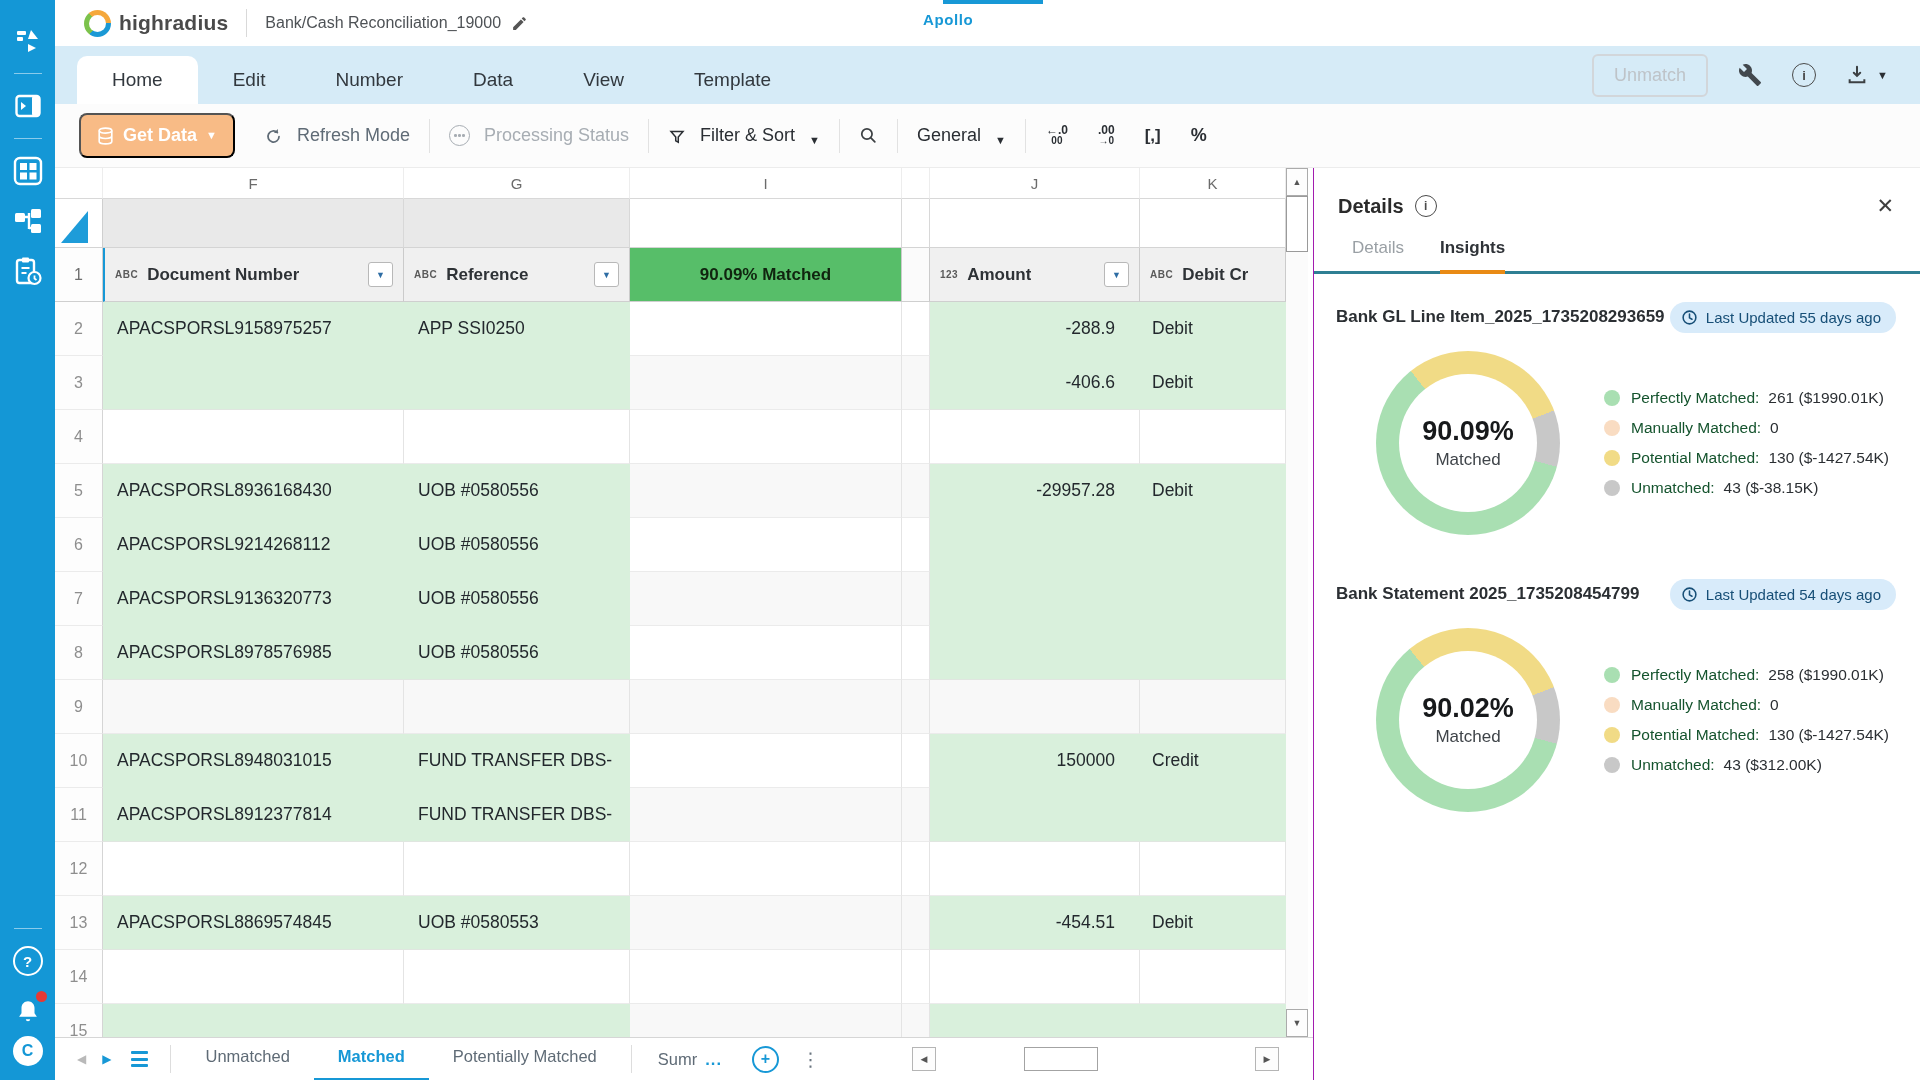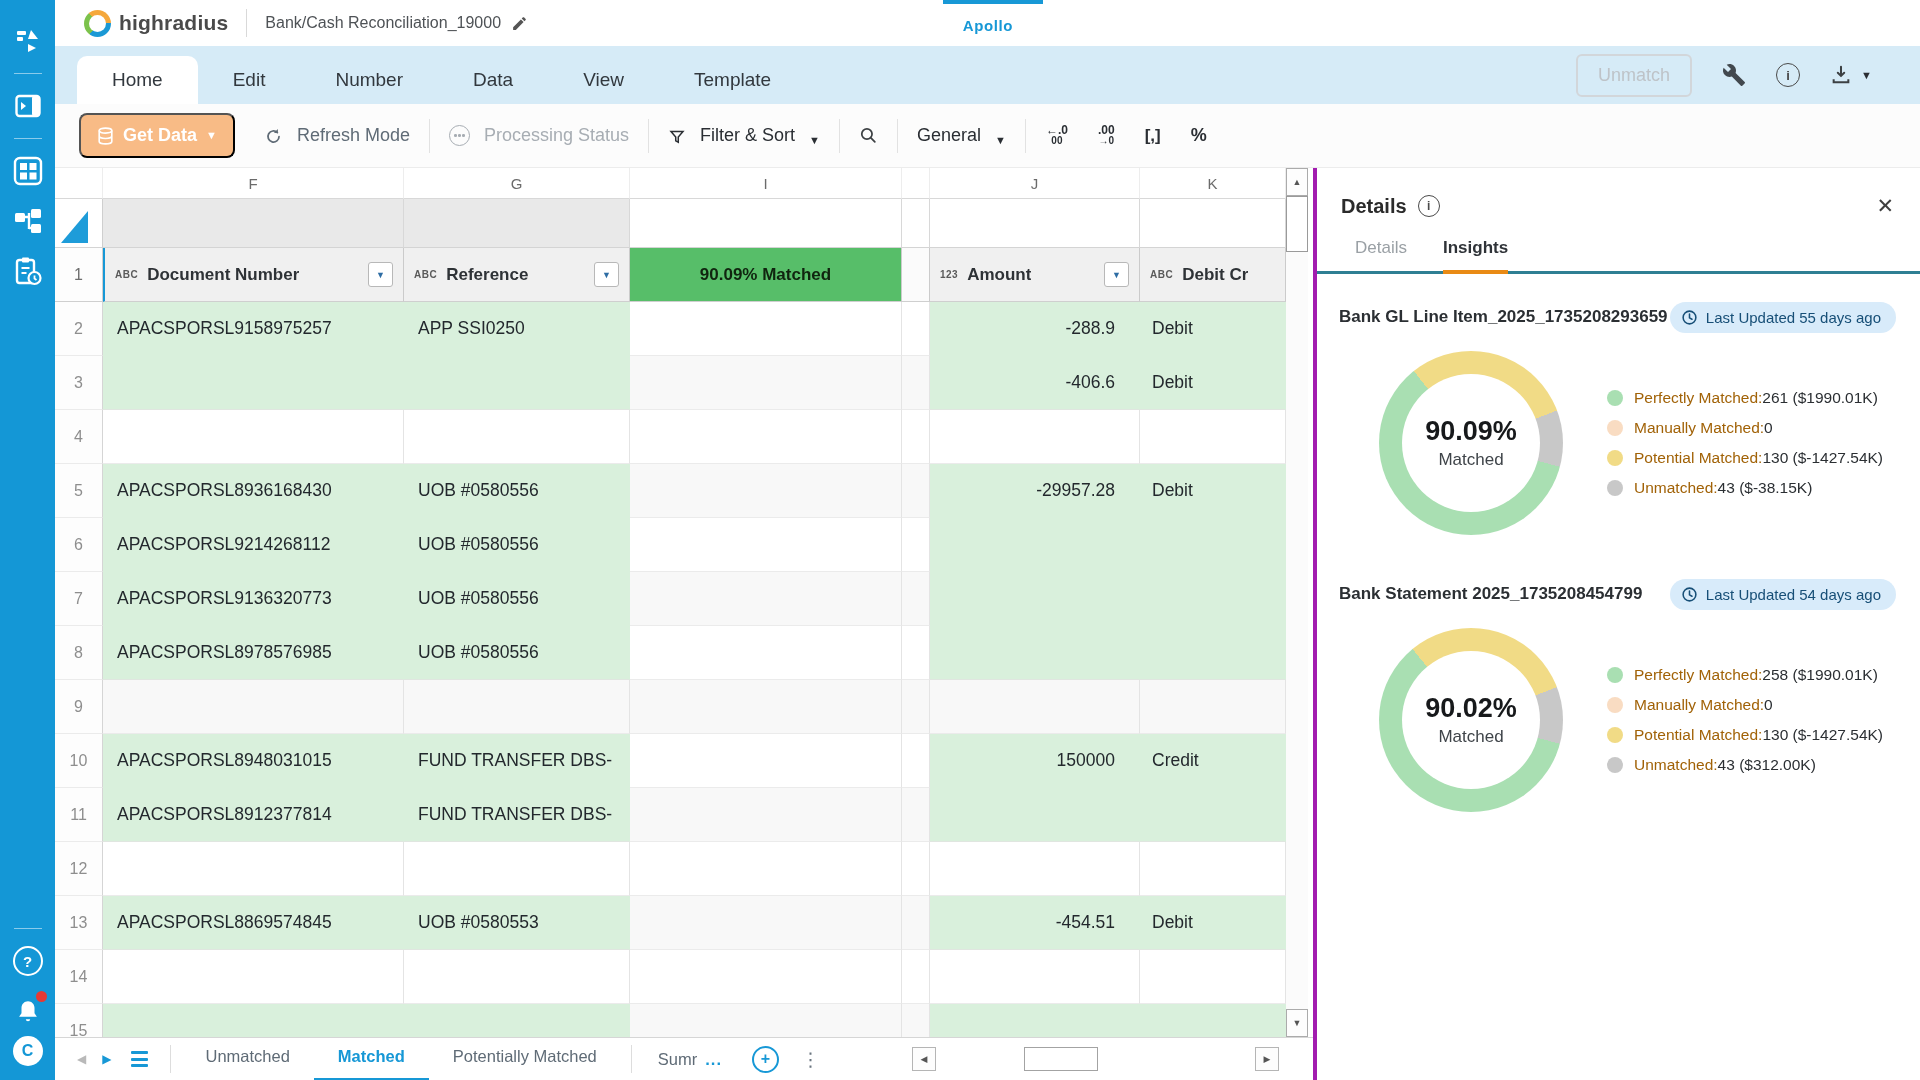--- a/index.html
+++ b/index.html
@@ -23,29 +23,29 @@
   
   .titlebar{position:absolute;left:55px;top:0;right:0;height:46px;background:#fff;display:flex;align-items:center;padding-left:29px}
   .logo-ring{width:27px;height:27px;border-radius:50%;background:conic-gradient(from 320deg,#F5A83B 0 130deg,#1B99D5 130deg 255deg,#7CC24B 255deg 360deg);
              position:relative;margin-right:8px}
   .logo-ring::after{content:"";position:absolute;inset:5px;background:#fff;border-radius:50%}
   .brand{font-size:21px;font-weight:700;color:#4A4A4A;letter-spacing:.2px}
   .tb-sep1{width:1px;height:28px;background:#D9D9D9;margin:0 18px}
   .doc-title{font-size:16px;color:#4E5256}
   .pencil{margin-left:10px}
   .top-strip{position:absolute;left:888px;top:0;width:100px;height:4px;background:#1798D6}
-  .apollo{position:absolute;left:868px;top:17px;width:130px;text-align:center;color:#1798D6;
+  .apollo{position:absolute;left:868px;top:11px;width:130px;text-align:left;color:#1798D6;
           font-weight:700;font-size:15px;letter-spacing:.6px}
 
   
   .menubar{position:absolute;left:55px;top:46px;right:0;height:58px;background:#D6EBF7;display:flex;align-items:flex-end}
   .mtabs{display:flex;align-items:flex-end;margin-left:22px}
   .mtab{height:48px;line-height:48px;padding:0 35px;font-size:19px;color:#32383E;cursor:pointer}
   .mtab.active{background:#fff;border-radius:10px 10px 0 0}
-  .mb-right{margin-left:auto;display:flex;align-items:center;gap:30px;padding-right:48px;height:100%}
+  .mb-right{margin-left:auto;display:flex;align-items:center;gap:30px;padding-right:32px;height:100%}
   .unmatch-btn{border:2px solid #D2D6DA;background:transparent;color:#BEC3C8;font-size:18px;
                padding:9px 20px;border-radius:6px;font-family:inherit}
 
   
   .toolbar{position:absolute;left:55px;top:104px;right:0;height:64px;background:#FCFCFC;display:flex;align-items:center;
            padding-left:24px;border-bottom:1px solid #ECECEC;box-sizing:border-box}
   .tgrp{display:flex;align-items:flex-end;gap:14px;padding:0 19px;font-size:18px;cursor:pointer}
   .tsep{width:1px;height:34px;background:#E2E2E2}
   .getdata{background:#F8BB86;color:#fff;font-weight:700;font-size:18px;border-radius:8px;
            padding:10px 16px;display:flex;align-items:center;gap:9px;margin-right:10px;cursor:pointer}
@@ -111,21 +111,21 @@
   .plus-btn{width:23px;height:23px;border:2px solid #1798D6;border-radius:50%;color:#1798D6;font-size:16px;font-weight:700;
             display:flex;align-items:center;justify-content:center;margin:0 14px;cursor:pointer;line-height:0}
   .vdots{color:#6B7680;font-size:19px;margin:0 8px;cursor:pointer}
   .hs-box{position:absolute;top:50%;transform:translateY(-50%);width:22px;height:22px;border:1px solid #B5B5B5;background:#FDFDFD;
           display:flex;align-items:center;justify-content:center;font-size:9px;color:#555;cursor:pointer}
   .hs-left{left:857px}.hs-right{left:1200px}
   .hs-thumb{position:absolute;top:50%;transform:translateY(-50%);left:969px;width:72px;height:22px;background:#fff;
             border:1px solid #A3A3A3;cursor:grab}
 
   
-  .panel{position:absolute;left:1313px;top:168px;width:607px;bottom:0;background:#fff;border-left:4px solid #a21caf;box-sizing:border-box}
+  .panel{position:absolute;left:1313px;top:168px;width:607px;bottom:0;background:#fff;border-left:1px solid #a21caf;box-sizing:border-box}
   .panel-head{display:flex;align-items:center;gap:11px;padding:26px 26px 0 24px}
   .panel-title{font-size:20px;font-weight:700;color:#2B2B2B}
   .info-circle{width:20px;height:20px;border:1.6px solid #4A4A4A;border-radius:50%;color:#4A4A4A;font-size:12px;
                font-weight:700;display:flex;align-items:center;justify-content:center;cursor:pointer}
   .close-x{margin-left:auto;font-size:21px;color:#3F3F3F;cursor:pointer}
   .panel-tabs{display:flex;gap:36px;padding:20px 0 0 38px;border-bottom:3px solid #2E7F93}
   .ptab{font-size:17px;color:#9AA0A5;padding-bottom:12px;cursor:pointer}
   .ptab.active{color:#2F3338;font-weight:700;border-bottom:4px solid #E98A15;margin-bottom:-3.5px}
   .card{padding:28px 24px 0 22px}
   .card2{padding-top:44px}
@@ -135,21 +135,21 @@
          display:flex;align-items:center;gap:8px;white-space:nowrap}
   .card-body{display:flex;align-items:center;margin-top:18px}
   .donut{width:184px;height:184px;border-radius:50%;position:relative;margin-left:40px;flex:none}
   .hole{position:absolute;inset:23px;background:#fff;border-radius:50%;display:flex;flex-direction:column;
         align-items:center;justify-content:center}
   .pct{font-size:27px;font-weight:700;color:#17191B}
   .pct-label{font-size:17px;color:#3F4449;margin-top:3px}
   .legend{margin-left:44px;display:flex;flex-direction:column;gap:12px}
   .legend-row{display:flex;align-items:center;font-size:15.5px;white-space:nowrap}
   .dot{width:16px;height:16px;border-radius:50%;margin-right:11px;flex:none}
-  .llab{color:#a16207;margin-right:0}
+  .llab{color:#14532d;margin-right:9px}
   .lval{color:#2B2F33;font-weight:400}
 </style>
 </head>
 <body>
 
 <div class="sidebar">
   <span class="sb-icon">
     <svg width="26" height="26" viewBox="0 0 26 26">
         <rect x="2" y="3" width="9" height="4" rx="1" fill="#fff"></rect>
         <rect x="2" y="9" width="6" height="4" rx="1" fill="#fff"></rect>

